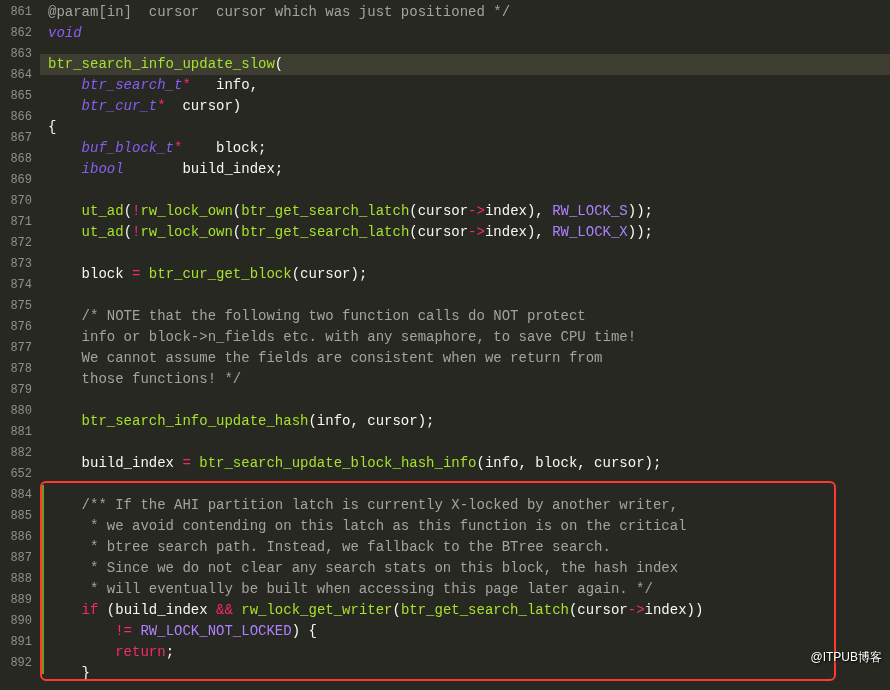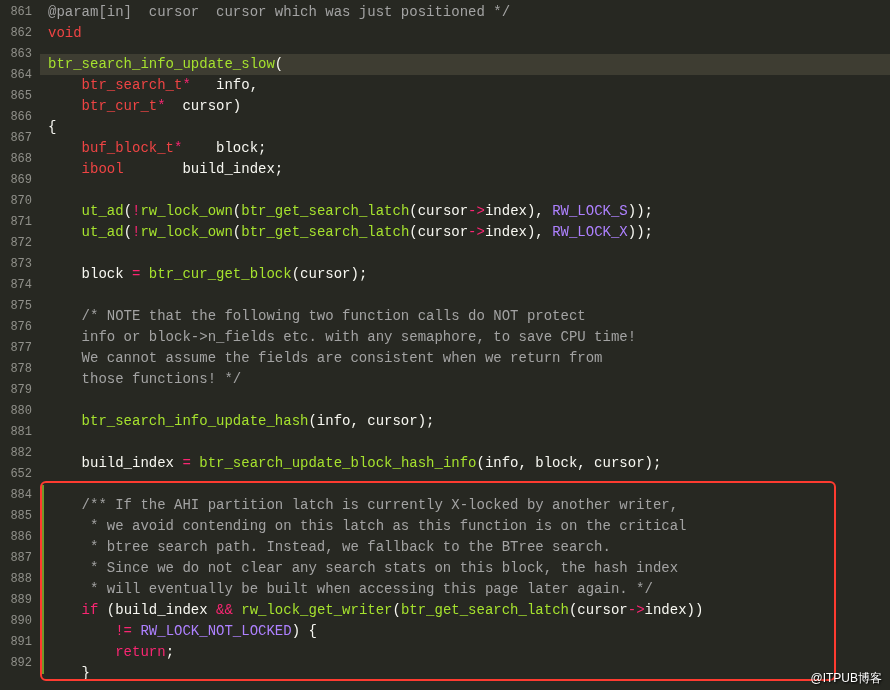--- a/index.html
+++ b/index.html
@@ -50,21 +50,21 @@
       margin-top: 10px;
     }
     .marker {
       position: absolute;
       left: 42px;
       width: 2px;
       background: #a6e22e;
       opacity: 0.6;
     }
     .c-comment { color: #a3a3a3; }
-    .c-keyword { color: #ef4444; }
+    .c-keyword { color: #8b5cf6; font-style: italic; }
     .c-func { color: #a6e22e; }
     .c-const { color: #ae81ff; }
     .c-op { color: #f92672; }
     .c-plain { color: #f8f8f2; }
     .red-box {
       position: absolute;
       border: 2px solid #ff3b30;
       border-radius: 6px;
       pointer-events: none;
     }
@@ -72,21 +72,21 @@
       position: absolute;
       color: #ff3b30;
       font-family: 'Microsoft YaHei', 'SimHei', sans-serif;
       font-size: 18px;
       line-height: 24px;
       pointer-events: none;
     }
     .watermark {
       position: absolute;
       right: 8px;
-      bottom: 3px;
+      bottom: 24px;
       color: #fff;
       font-family: 'Microsoft YaHei', sans-serif;
       font-size: 12px;
       text-shadow: 1px 1px 2px #000;
     }
   </style>
 </head>
 <body>
 
 <div class="editor">

